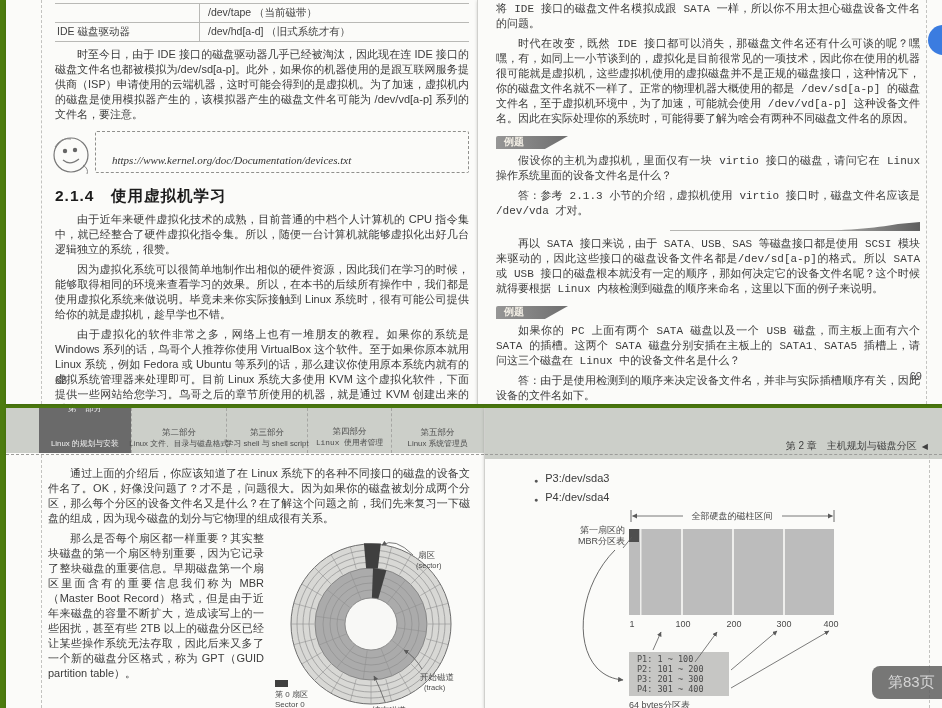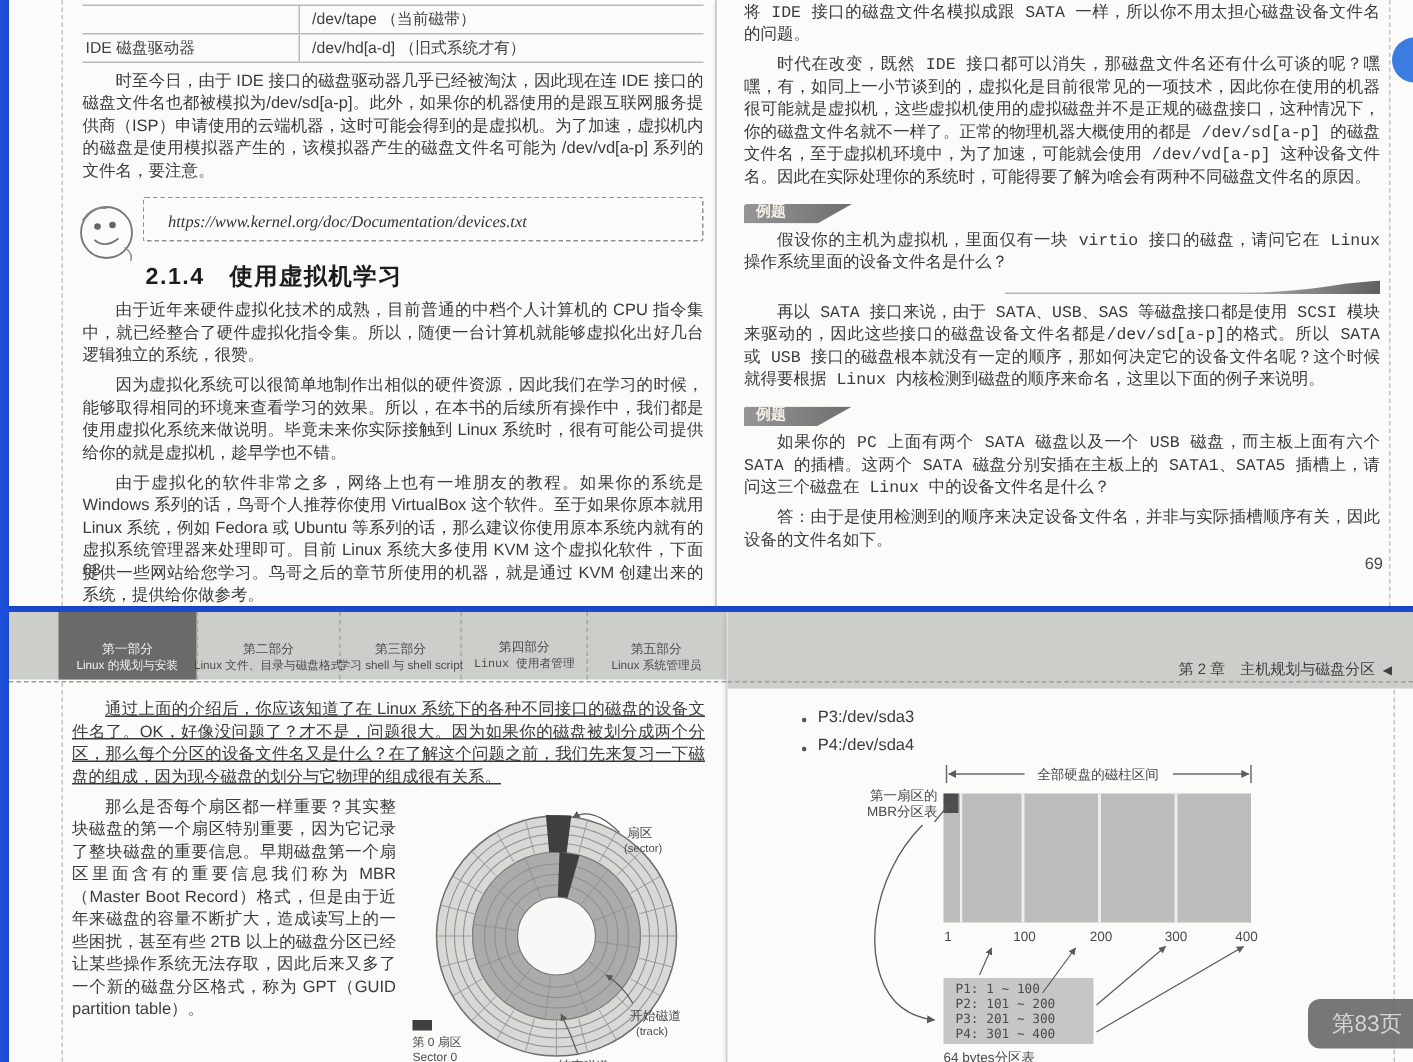--- a/index.html
+++ b/index.html
@@ -1,32 +1,32 @@
 <!DOCTYPE html>
 <html><head>
 <meta charset="utf-8">
 <style>
   html,body{margin:0;padding:0;}
   body{font-family:"Liberation Sans","DejaVu Sans",sans-serif;background:#e2e2e0;}
-  #viewport{position:relative;width:942px;height:708px;overflow:hidden;background:#1d4ed8;}
+  #viewport{position:relative;width:942px;height:708px;overflow:hidden;background:#4d7c0f;}
   .page{position:absolute;background:#fbfbf9;box-shadow:0 1px 3px rgba(0,0,0,.18);overflow:hidden;}
   .edge-dash{position:absolute;top:0;bottom:0;border-left:1px dashed #c3c3c0;}
   .para{font-size:11px;line-height:15px;text-align:justify;margin:5px 0 0;text-indent:2em;color:#3b3b3b;}
   .noindent{text-indent:0;}
   
   .tbl{margin-top:3px;border-top:1px solid #b9b9b6;font-size:10.5px;color:#414141;}
   .tbl .row{display:flex;border-bottom:1px solid #b9b9b6;}
   .tbl .c1{width:140px;padding:2px 2px 2px 2px;}
   .tbl .c2{flex:1;border-left:1px solid #b9b9b6;padding:2px 2px 2px 8px;}
   
   .tipbox{margin:9px 0 0 40px;border:1px dashed #8f8f8c;border-radius:2px;padding:6px 8px 6px 16px;position:relative;
           font-family:"Liberation Serif","DejaVu Serif",serif;font-style:italic;font-size:11px;color:#333;}
-  .tip-url{margin-top:4px;}
+  .tip-url{margin-top:16px;}
   .mascot{position:absolute;left:-47px;top:1px;}
-  .heading{margin-top:13px;font-size:15.5px;font-weight:bold;color:#1c1c1c;letter-spacing:1px;margin-left:42px;}
+  .heading{margin-top:13px;font-size:15.5px;font-weight:bold;color:#1c1c1c;letter-spacing:1px;}
   .blist{margin-top:5px;}
   .blist .bitem{display:flex;gap:7px;font-size:11px;line-height:15px;color:#3b3b3b;}
   .blist .dm{font-size:8px;margin-top:2px;color:#333;}
   .pagenum{position:absolute;bottom:18px;font-size:11px;color:#4a4a4a;}
   
   .exbadge{width:64px;height:13px;margin-top:9px;background:linear-gradient(to right,#969696,#6e6e6e);
            clip-path:polygon(0 0,100% 0,68% 100%,0 100%);color:#f3efe6;font-size:10px;font-weight:bold;
            line-height:13px;padding-left:8px;border-radius:2px 0 0 0;}
   .swoosh{display:block;margin:3px 0 0 auto;}
   
@@ -109,40 +109,41 @@
 
   <div class="page" style="left:477px;top:0;width:465px;height:404px;border-left:1px solid #d0d0cd;box-sizing:border-box;">
     <div class="edge-dash" style="left:448px;"></div>
     <div style="position:absolute;left:18px;right:22px;top:2px;font-family:Liberation Mono, monospace;">
 
       <p class="para noindent" style="margin-top:0;">将 IDE 接口的磁盘文件名模拟成跟 SATA 一样，所以你不用太担心磁盘设备文件名的问题。</p>
       <p class="para">时代在改变，既然 IDE 接口都可以消失，那磁盘文件名还有什么可谈的呢？嘿嘿，有，如同上一小节谈到的，虚拟化是目前很常见的一项技术，因此你在使用的机器很可能就是虚拟机，这些虚拟机使用的虚拟磁盘并不是正规的磁盘接口，这种情况下，你的磁盘文件名就不一样了。正常的物理机器大概使用的都是 /dev/sd[a-p] 的磁盘文件名，至于虚拟机环境中，为了加速，可能就会使用 /dev/vd[a-p] 这种设备文件名。因此在实际处理你的系统时，可能得要了解为啥会有两种不同磁盘文件名的原因。</p>
 
       <div class="exbadge">例题</div>
       <p class="para">假设你的主机为虚拟机，里面仅有一块 virtio 接口的磁盘，请问它在 Linux 操作系统里面的设备文件名是什么？</p>
+      <p class="para">答：参考 2.1.3 小节的介绍，虚拟机使用 virtio 接口时，磁盘文件名应该是 /dev/vda 才对。</p>
 
       <svg class="swoosh" width="250" height="10" viewBox="0 0 250 10">
         <line x1="0" y1="8.5" x2="250" y2="8.5" stroke="#b5b5b2" stroke-width="1"></line>
         <path d="M130,9 C175,9 205,6 228,2 L250,0 L250,9 Z" fill="url(#swg)"></path>
       </svg>
 
       <p class="para">再以 SATA 接口来说，由于 SATA、USB、SAS 等磁盘接口都是使用 SCSI 模块来驱动的，因此这些接口的磁盘设备文件名都是/dev/sd[a-p]的格式。所以 SATA 或 USB 接口的磁盘根本就没有一定的顺序，那如何决定它的设备文件名呢？这个时候就得要根据 Linux 内核检测到磁盘的顺序来命名，这里以下面的例子来说明。</p>
 
       <div class="exbadge">例题</div>
       <p class="para">如果你的 PC 上面有两个 SATA 磁盘以及一个 USB 磁盘，而主板上面有六个 SATA 的插槽。这两个 SATA 磁盘分别安插在主板上的 SATA1、SATA5 插槽上，请问这三个磁盘在 Linux 中的设备文件名是什么？</p>
       <p class="para">答：由于是使用检测到的顺序来决定设备文件名，并非与实际插槽顺序有关，因此设备的文件名如下。</p>
 
     </div>
     <div class="pagenum" style="right:20px;bottom:22px;">69</div>
   </div>
 
   <div class="page" style="left:6px;top:408px;width:478px;height:300px;">
     <div class="band">
       <div class="tab" style="width:33px;border-left:none;"></div>
-      <div class="tab active" style="width:92px;">
+      <div class="tab active" style="width:92px;gap:24px;">
         <span class="tnum">第一部分</span>
         <span class="tname">Linux 的规划与安装</span>
       </div>
       <div class="tab" style="width:95px;">
         <span class="tnum">第二部分</span>
         <span class="tname">Linux 文件、目录与磁盘格式</span>
       </div>
       <div class="tab" style="width:81px;">
         <span class="tnum">第三部分</span>
         <span class="tname">学习 shell 与 shell script</span>
@@ -153,21 +154,21 @@
       </div>
       <div class="tab" style="width:92px;">
         <span class="tnum">第五部分</span>
         <span class="tname">Linux 系统管理员</span>
       </div>
     </div>
     <div class="band-rule"></div>
     <div class="edge-dash" style="left:35px;top:47px;"></div>
 
     <div style="position:absolute;left:42px;right:14px;top:58px;">
-      <p class="para" style="margin-top:0;text-decoration:underline;">通过上面的介绍后，你应该知道了在 Linux 系统下的各种不同接口的磁盘的设备文件名了。OK，好像没问题了？才不是，问题很大。因为如果你的磁盘被划分成两个分区，那么每个分区的设备文件名又是什么？在了解这个问题之前，我们先来复习一下磁盘的组成，因为现今磁盘的划分与它物理的组成很有关系。</p>
+      <p class="para" style="margin-top:0;">通过上面的介绍后，你应该知道了在 Linux 系统下的各种不同接口的磁盘的设备文件名了。OK，好像没问题了？才不是，问题很大。因为如果你的磁盘被划分成两个分区，那么每个分区的设备文件名又是什么？在了解这个问题之前，我们先来复习一下磁盘的组成，因为现今磁盘的划分与它物理的组成很有关系。</p>
 
       <div class="fig">
         <svg width="198" height="198" viewBox="0 0 198 198">
           <circle cx="99" cy="96" r="80" fill="#d8d8d5" stroke="#6e6e6e" stroke-width="1"></circle>
           <circle cx="99" cy="96" r="56" fill="#ababab" stroke="#7a7a7a" stroke-width="0.8"></circle>
           <path id="disk-grid" d="M99.0,39.0L99.0,16.0M113.8,40.9L119.7,18.7M127.5,46.6L139.0,26.7M139.3,55.7L155.6,39.4M148.4,67.5L168.3,56.0M154.1,81.2L176.3,75.3M156.0,96.0L179.0,96.0M154.1,110.8L176.3,116.7M148.4,124.5L168.3,136.0M139.3,136.3L155.6,152.6M127.5,145.4L139.0,165.3M113.8,151.1L119.7,173.3M99.0,153.0L99.0,176.0M84.2,151.1L78.3,173.3M70.5,145.4L59.0,165.3M58.7,136.3L42.4,152.6M49.6,124.5L29.7,136.0M43.9,110.8L21.7,116.7M42.0,96.0L19.0,96.0M43.9,81.2L21.7,75.3M49.6,67.5L29.7,56.0M58.7,55.7L42.4,39.4M70.5,46.6L59.0,26.7M84.2,40.9L78.3,18.7M102.8,69.3L106.8,40.5M115.6,74.7L133.5,51.9M124.0,85.9L150.9,75.0M125.7,99.8L154.5,103.8M120.3,112.6L143.1,130.5M109.1,121.0L120.0,147.9M95.2,122.7L91.2,151.5M82.4,117.3L64.5,140.1M74.0,106.1L47.1,117.0M72.3,92.2L43.5,88.2M77.7,79.4L54.9,61.5M88.9,71.0L78.0,44.1" stroke="#8f8f8f" stroke-width="0.55" fill="none"></path>
           <g stroke="#8f8f8f" stroke-width="0.7" fill="none">
             <circle cx="99" cy="96" r="74"></circle>
               <circle cx="99" cy="96" r="68"></circle>
               <circle cx="99" cy="96" r="62"></circle>

